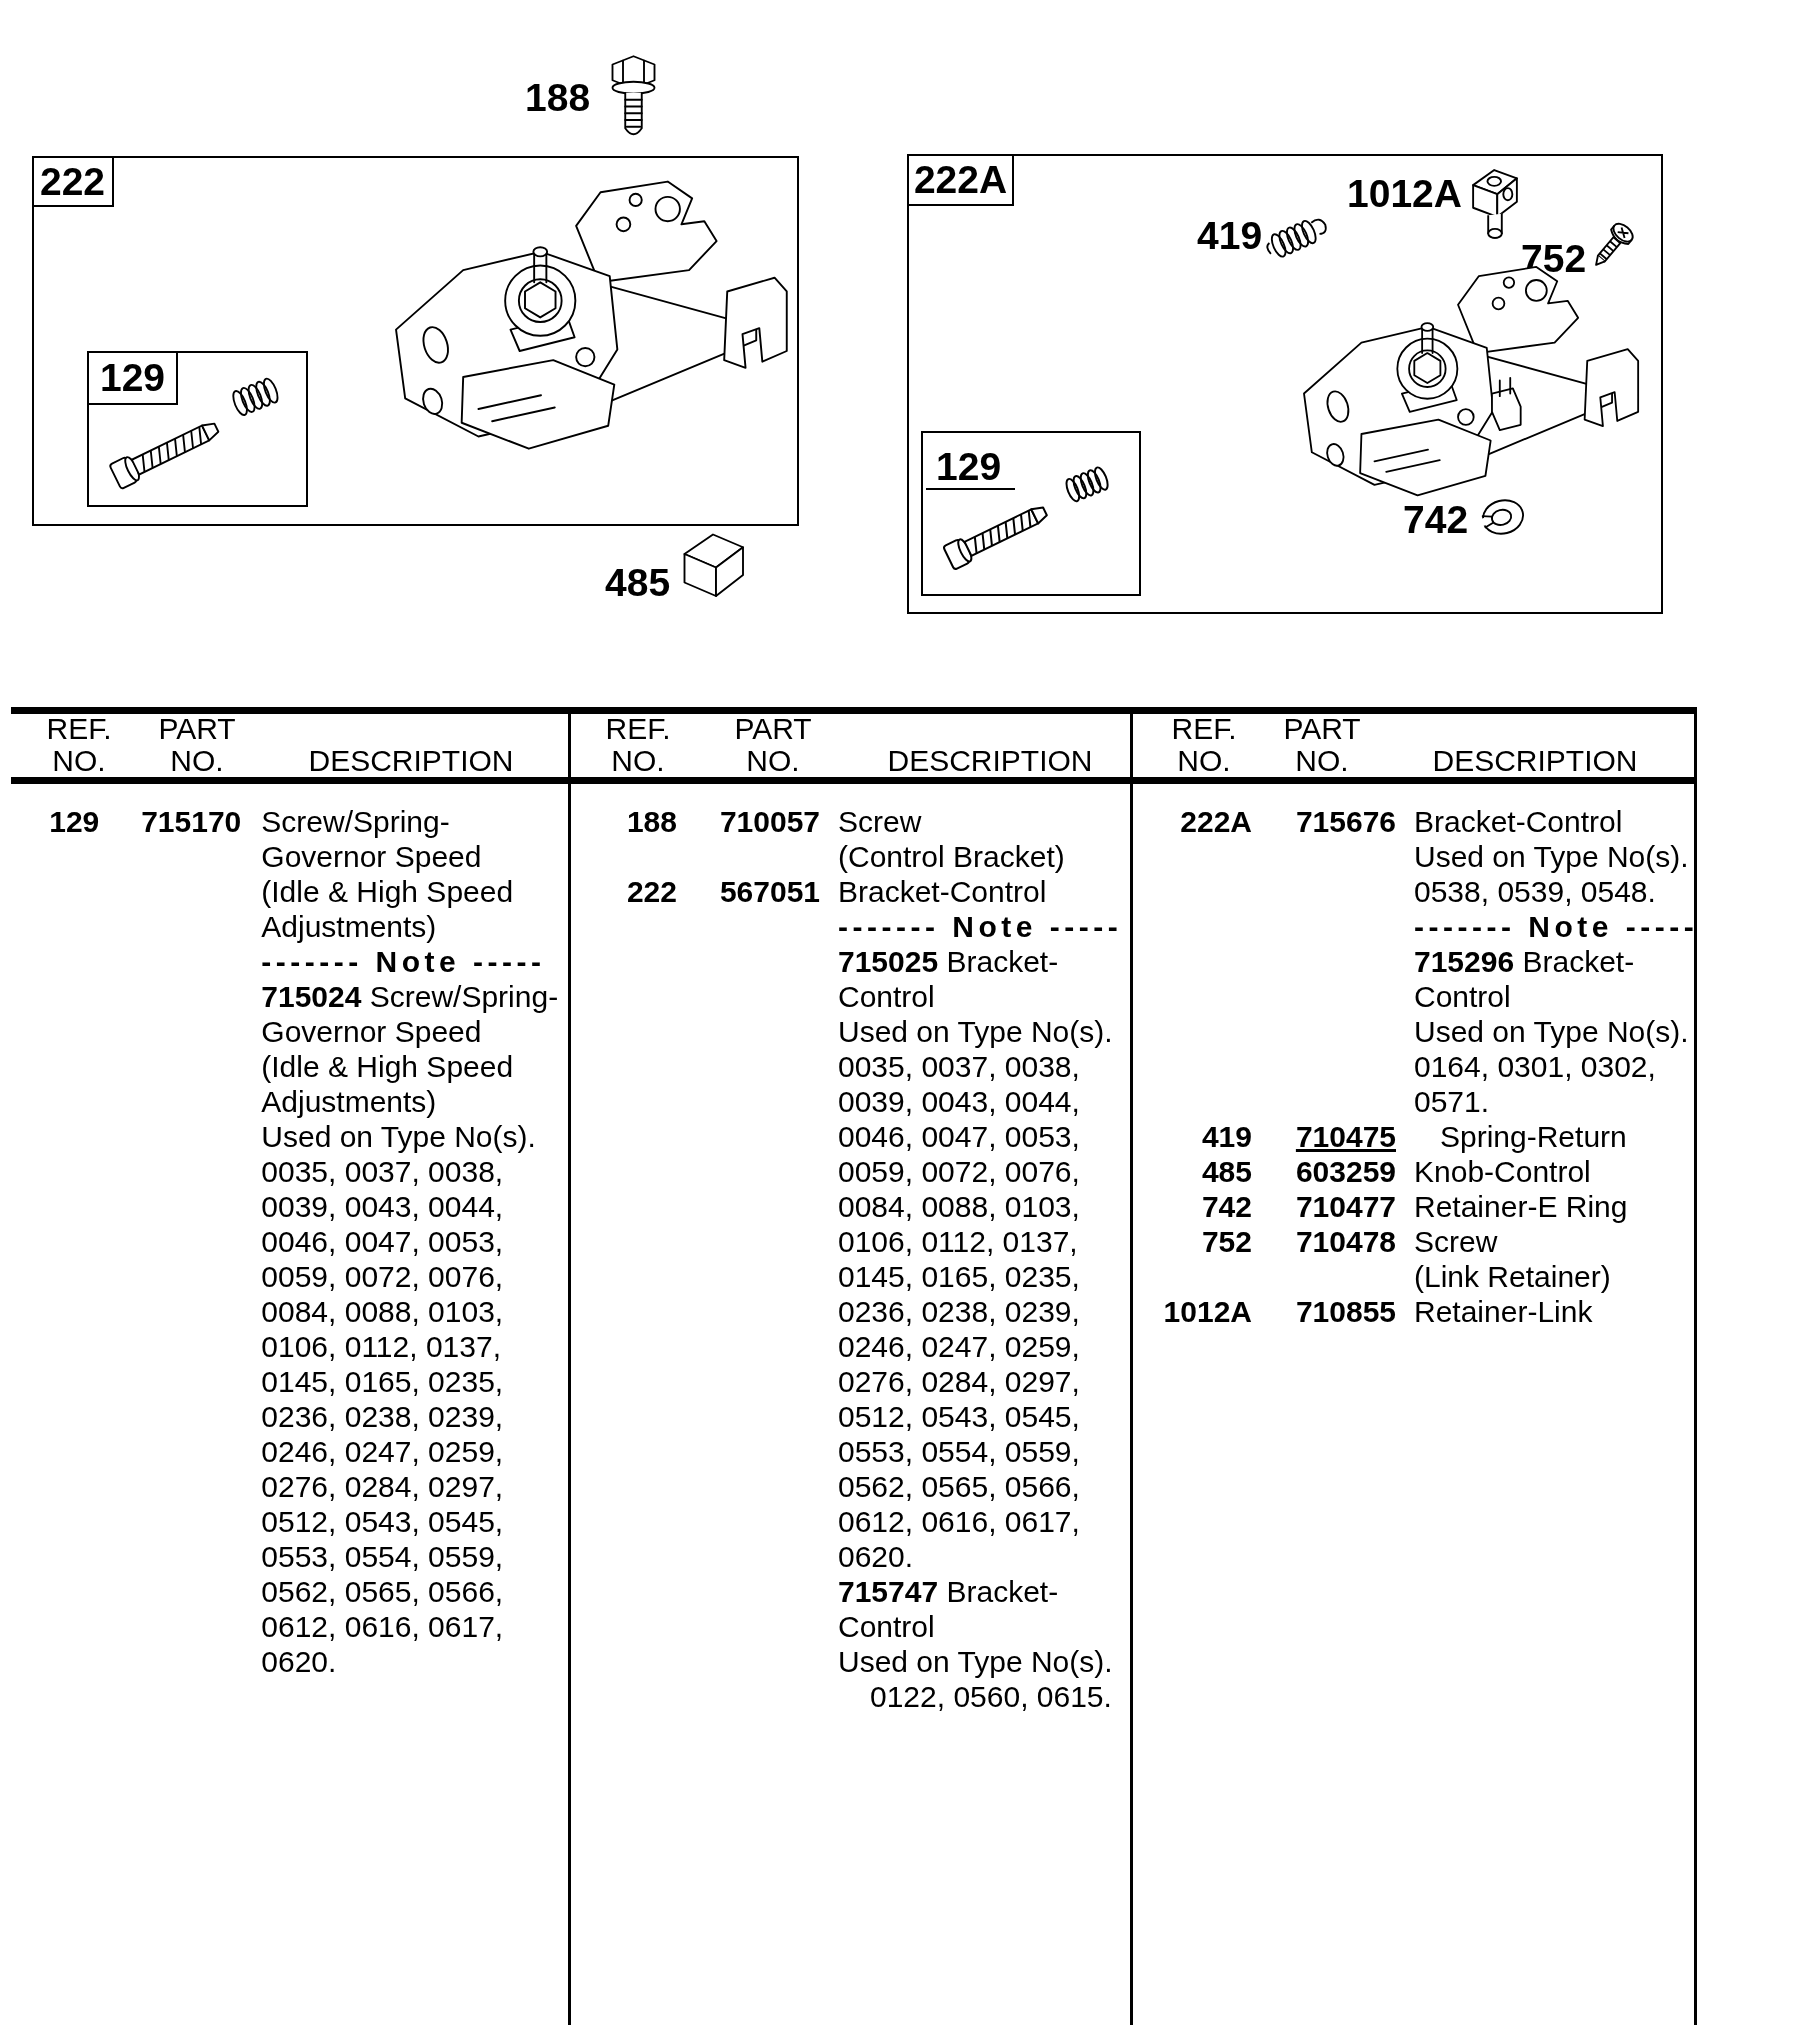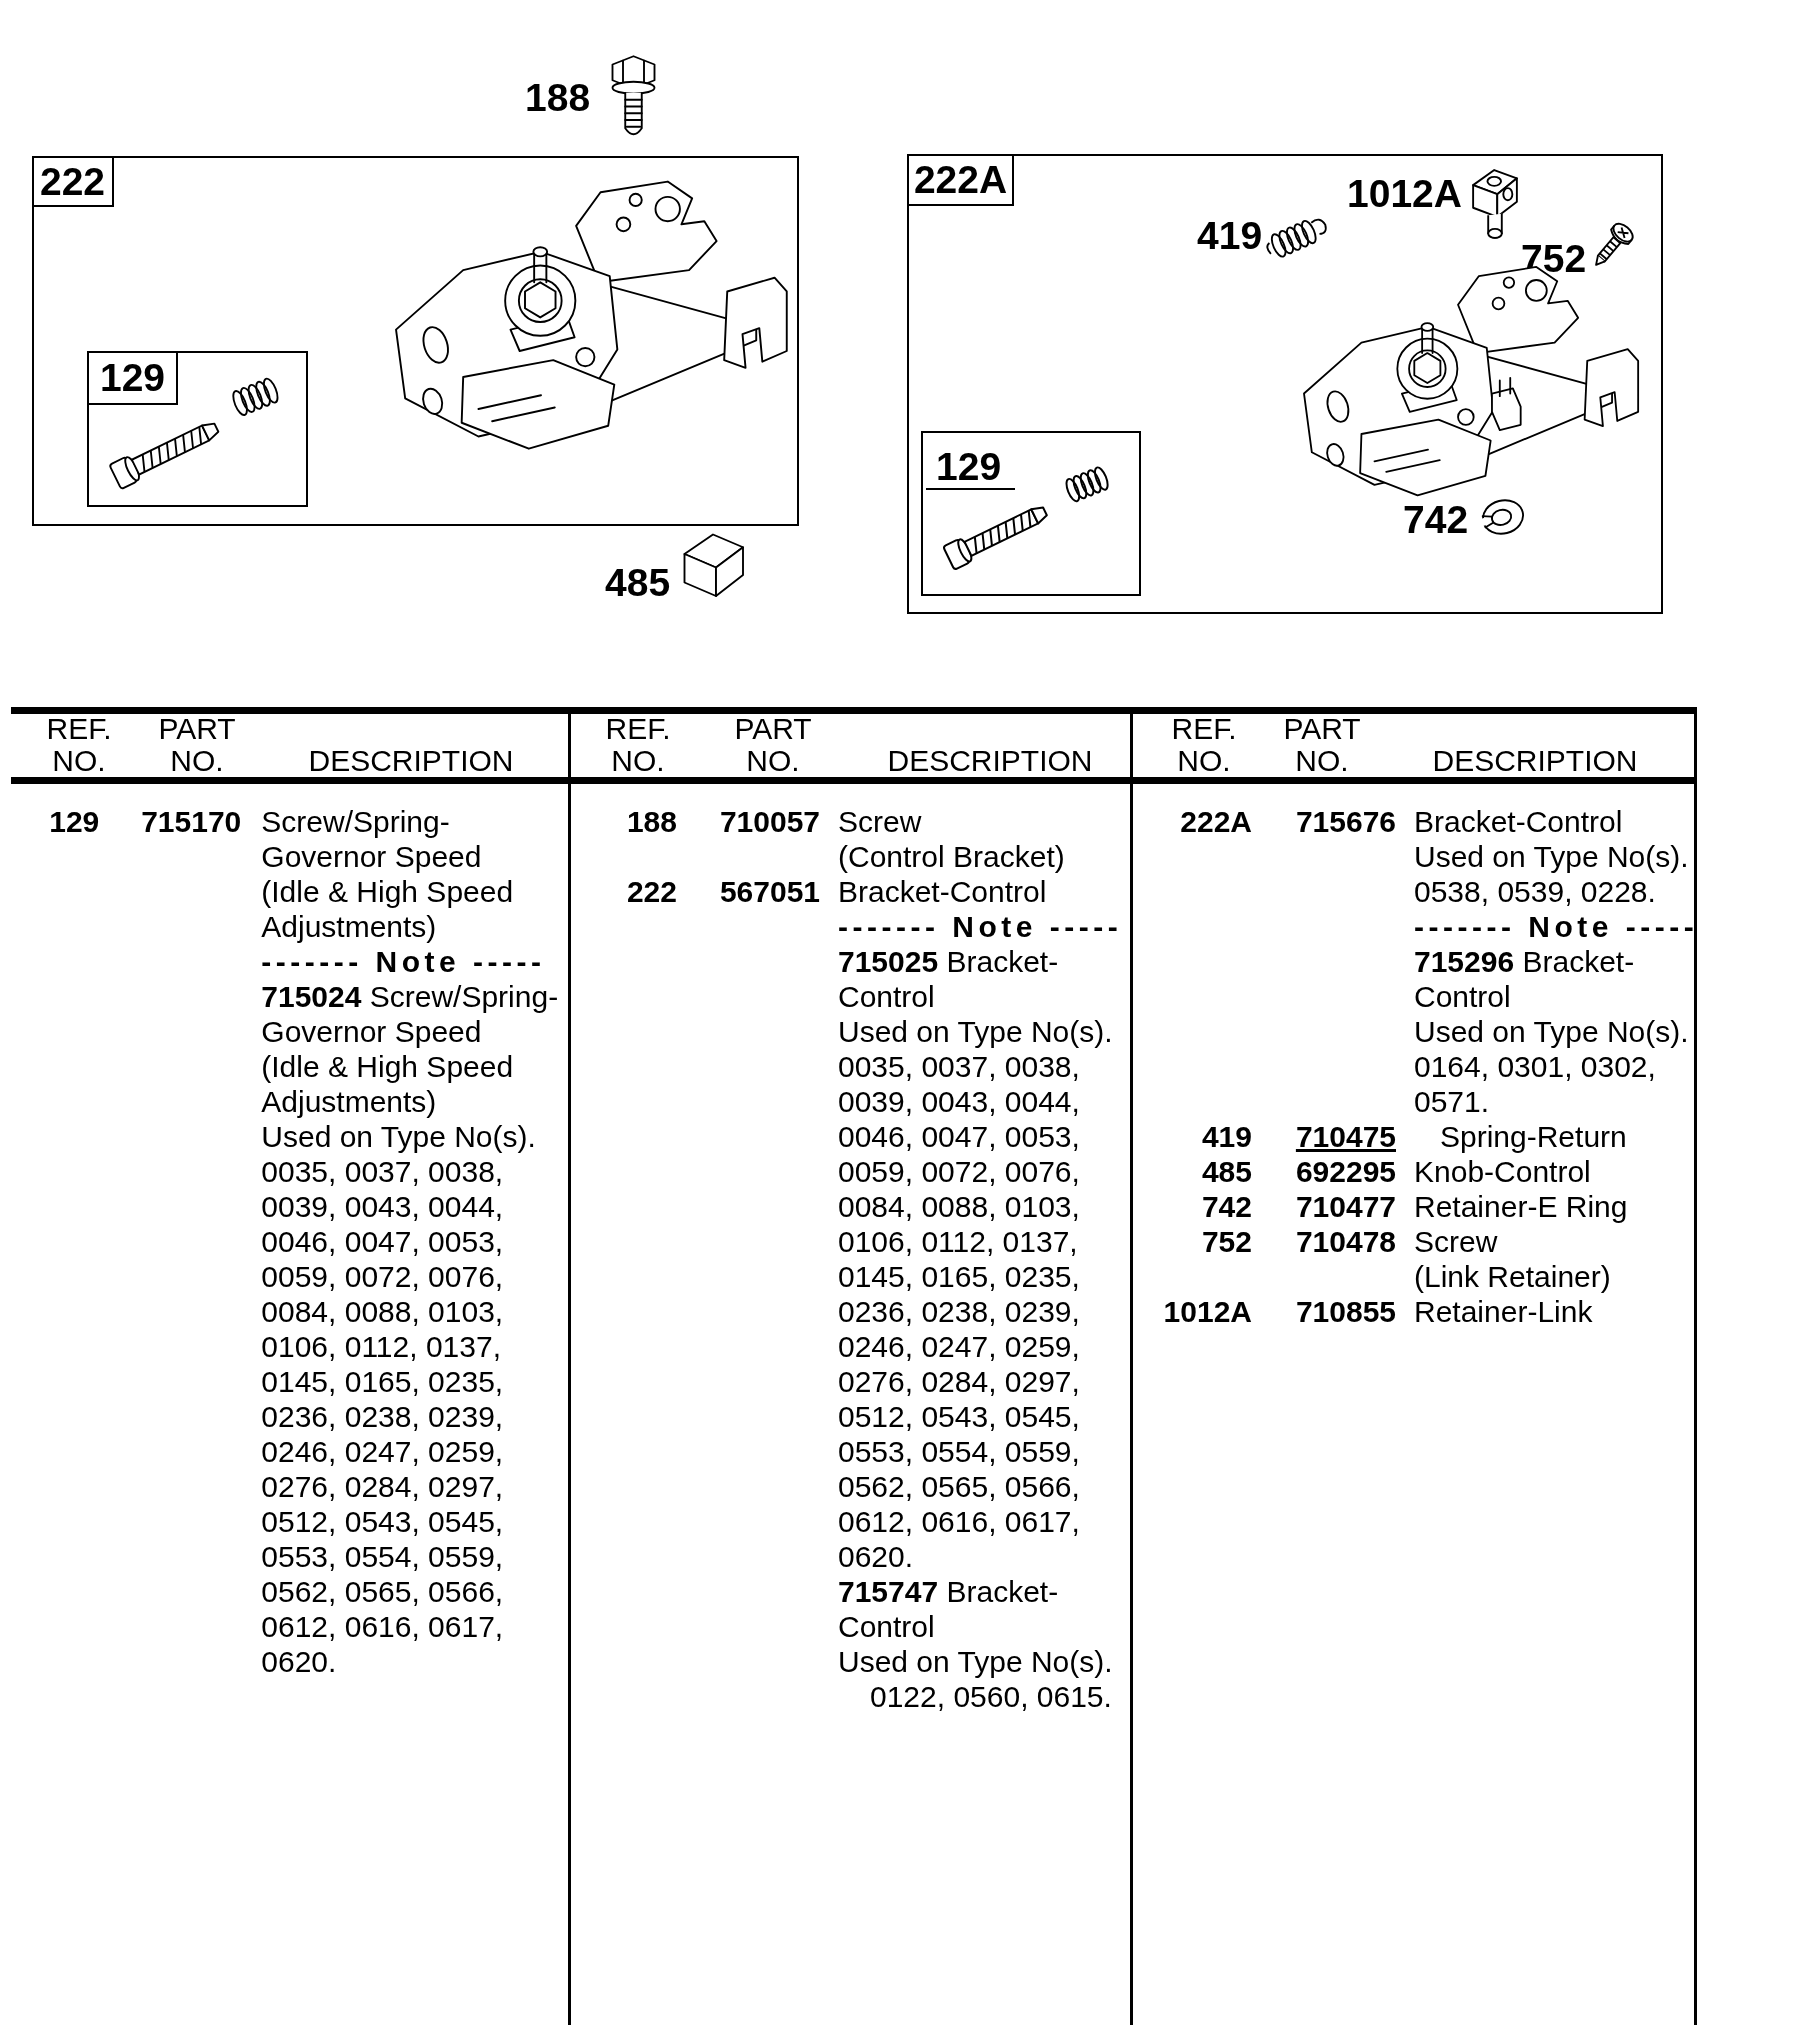--- a/index.html
+++ b/index.html
@@ -393,21 +393,21 @@
     <div class="tcol" style="left: 1133px; top: 804px; width: 559px;">
       <div class="trow">
         <span class="cref" style="width: 119px;">222A</span>
         <span class="cpart" style="width: 263px;">715676</span>
         <span class="cdesc" style="left: 281px;">Bracket-Control</span>
       </div>
       <div class="trow">
         <span class="cdesc" style="left: 281px;">Used on Type No(s).</span>
       </div>
       <div class="trow">
-        <span class="cdesc" style="left: 281px;">0538, 0539, 0228.</span>
+        <span class="cdesc" style="left: 281px;">0538, 0539, 0548.</span>
       </div>
       <div class="trow">
         <span class="cdesc note" style="left: 281px;">------- Note -----</span>
       </div>
       <div class="trow">
         <span class="cdesc notepart" style="left: 281px;"><b>715296</b> Bracket-</span>
       </div>
       <div class="trow">
         <span class="cdesc" style="left: 281px;">Control</span>
       </div>
@@ -420,21 +420,21 @@
       <div class="trow">
         <span class="cdesc" style="left: 281px;">0571.</span>
       </div>
       <div class="trow">
         <span class="cref" style="width: 119px;">419</span>
         <span class="cpart" style="width: 263px; text-decoration: underline;">710475</span>
         <span class="cdesc" style="left: 281px; margin-left: 26px;">Spring-Return</span>
       </div>
       <div class="trow">
         <span class="cref" style="width: 119px;">485</span>
-        <span class="cpart" style="width: 263px;">692295</span>
+        <span class="cpart" style="width: 263px;">603259</span>
         <span class="cdesc" style="left: 281px;">Knob-Control</span>
       </div>
       <div class="trow">
         <span class="cref" style="width: 119px;">742</span>
         <span class="cpart" style="width: 263px;">710477</span>
         <span class="cdesc" style="left: 281px;">Retainer-E Ring</span>
       </div>
       <div class="trow">
         <span class="cref" style="width: 119px;">752</span>
         <span class="cpart" style="width: 263px;">710478</span>

